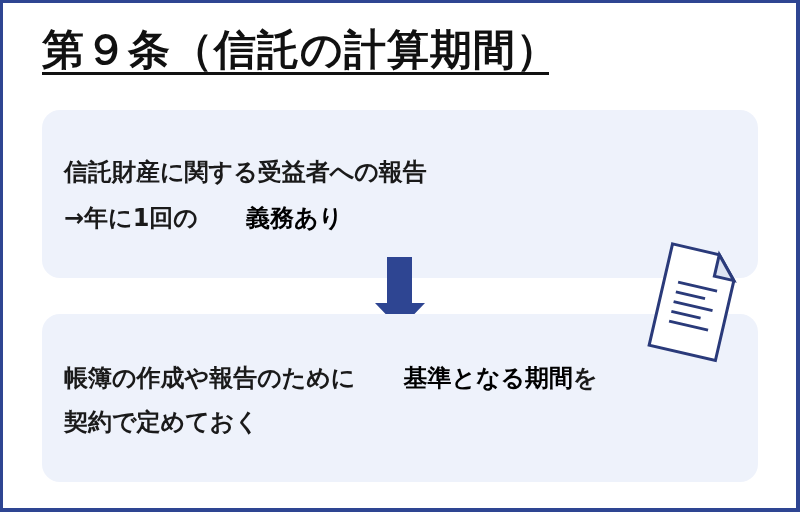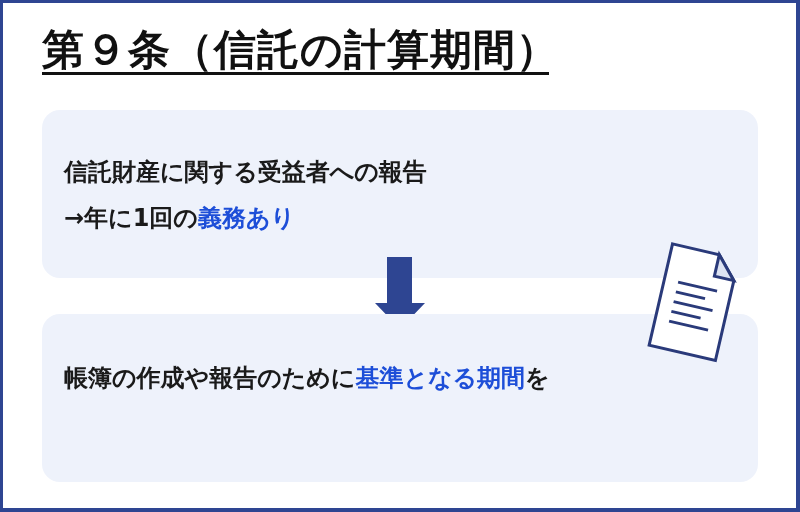--- a/index.html
+++ b/index.html
@@ -22,21 +22,21 @@
   }
   .box {
     position: absolute; left: 42px; width: 716px; background: #eef2fb; border-radius: 18px;
   }
   .box1 { top: 110px; height: 168px; }
   .box2 { top: 314px; height: 168px; }
   .line {
     position: absolute; left: 22px; font-size: 24px; font-weight: bold; color: #1a1a1a;
     white-space: nowrap; line-height: 32px;
   }
-  .red { color: #1d4ed8; }
+  .red { color: #000000; margin-left: 48px; }
   .arrow { position: absolute; left: 374px; top: 257px; width: 52px; height: 74px; }
   .doc { position: absolute; left: 630px; top: 236px; width: 120px; height: 132px; }
 </style>
 </head>
 <body>
 
 <div class="frame"></div>
 
 <div class="title">第９条（信託の計算期間）</div>
 <div class="title-underline"></div>
@@ -51,20 +51,21 @@
 <div class="arrow">
   <svg width="52" height="74" viewBox="0 0 52 74">
     <polygon points="13,0 38,0 38,46 51,46 26,72 1,46 13,46" fill="#2e4592"></polygon>
   </svg>
 </div>
 
 <div class="box box2">
   <div class="line" style="top:48px;">
     <span>帳簿の作成や報告のために</span><span class="red">基準となる期間</span><span>を</span>
   </div>
+  <div class="line" style="top:92px;">契約で定めておく</div>
 </div>
 
 <div class="doc">
   <svg width="120" height="132" viewBox="0 0 120 132">
     <g transform="rotate(13 63 66)">
       <path d="M30,14 L78,14 L98,36 L98,118 L30,118 Z" fill="#ffffff" stroke="#2a3a7a" stroke-width="3" stroke-linejoin="miter"></path>
       <path d="M78,14 L78,36 L98,36 Z" fill="#dde3f2" stroke="#2a3a7a" stroke-width="3" stroke-linejoin="miter"></path>
       <line x1="44" y1="50" x2="84" y2="50" stroke="#2a3a7a" stroke-width="3"></line>
       <line x1="44" y1="60" x2="74" y2="60" stroke="#2a3a7a" stroke-width="3"></line>
       <line x1="44" y1="70" x2="84" y2="70" stroke="#2a3a7a" stroke-width="3"></line>

